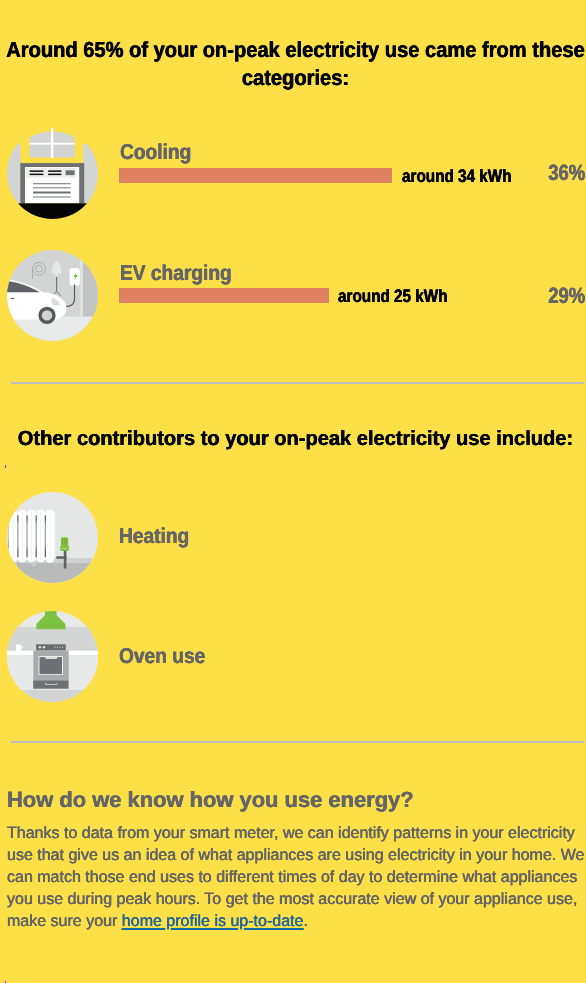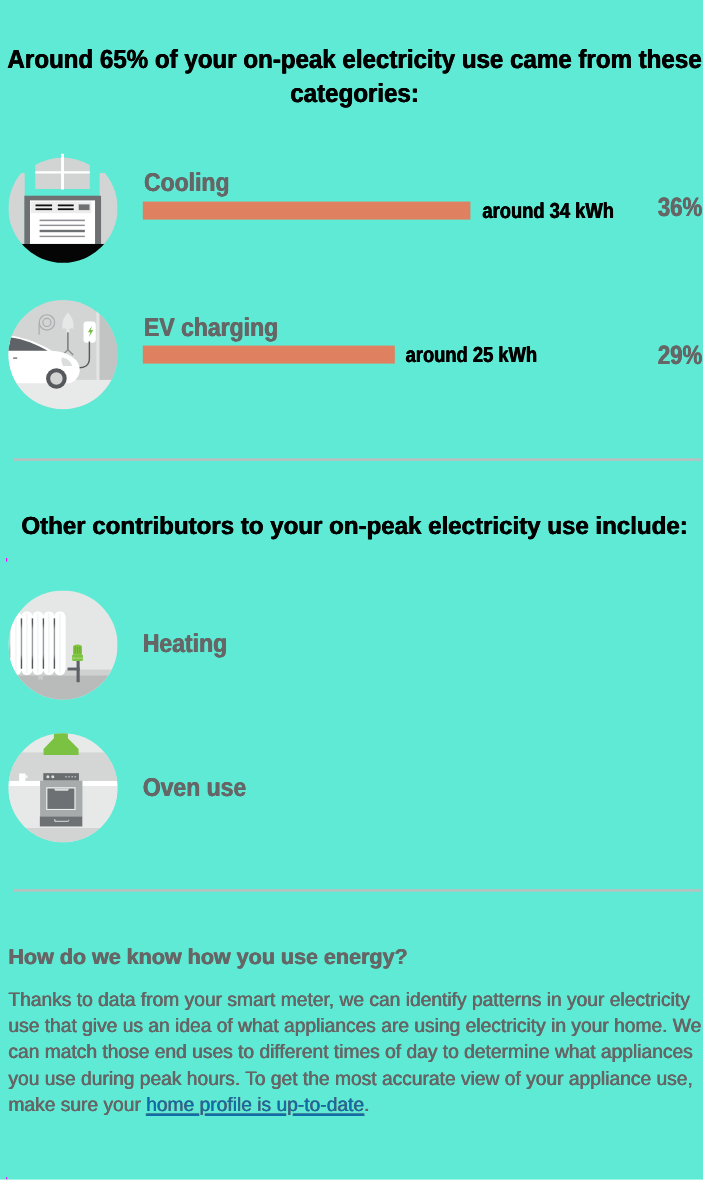--- a/index.html
+++ b/index.html
@@ -1,20 +1,20 @@
 <!DOCTYPE html>
 <html><head>
 <meta charset="utf-8">
 <style>
   *{box-sizing:border-box;}
   html,body{margin:0;padding:0;}
   body{width:586px;height:983px;background:#fff;overflow:hidden;
        font-family:"Liberation Sans",sans-serif;
        -webkit-font-smoothing:antialiased;text-rendering:geometricPrecision;}
-  .page{position:relative;width:586px;height:983px;background:#5eead4;}
+  .page{position:relative;width:586px;height:983px;background:#fde047;}
 
   
   .title{position:absolute;left:-28.0px;top:36.4px;width:647px;text-align:center;
          font-weight:bold;font-size:21.8px;line-height:28.0px;color:#000;
          text-shadow:0.34px 0 0 #000,-0.34px 0 0 #000;
          transform:scaleX(0.922);transform-origin:center top;white-space:normal;}
 
   .icon{position:absolute;left:7px;width:91px;height:91px;}
   .icon svg{display:block;}
 
@@ -26,21 +26,21 @@
   .pct{position:absolute;font-weight:bold;color:#666;white-space:nowrap;
        transform-origin:right top;text-align:right;text-shadow:0.34px 0 0 #666,-0.34px 0 0 #666;}
 
   .divider{position:absolute;left:11px;width:572.5px;height:1.45px;background:#bdbebe;}
 
   .h2{position:absolute;left:-28.2px;width:647px;text-align:center;
       font-weight:bold;font-size:20.6px;color:#000;white-space:nowrap;
       text-shadow:0.3px 0 0 #000,-0.3px 0 0 #000;
       transform:scaleX(0.9745);transform-origin:center top;}
 
-  .faq-h{position:absolute;left:7.3px;font-weight:bold;font-size:18px;color:#666;
+  .faq-h{position:absolute;left:7.3px;font-weight:bold;font-size:22px;color:#666;
          white-space:nowrap;text-shadow:0.3px 0 0 #666,-0.3px 0 0 #666;transform:scaleX(0.996);transform-origin:left top;}
   .faq-b{position:absolute;left:7.1px;width:590px;font-size:16.2px;line-height:22px;
          color:#666;text-shadow:0.26px 0 0 #666,-0.26px 0 0 #666;transform:scaleX(0.9893);transform-origin:left top;}
   .faq-b a{color:#0f6ca8;text-decoration:underline;text-decoration-thickness:1.6px;text-underline-offset:2.1px;}
   .caret{position:absolute;background:#f505f5;}
 </style>
 </head>
 <body>
 
 <div class="page">

